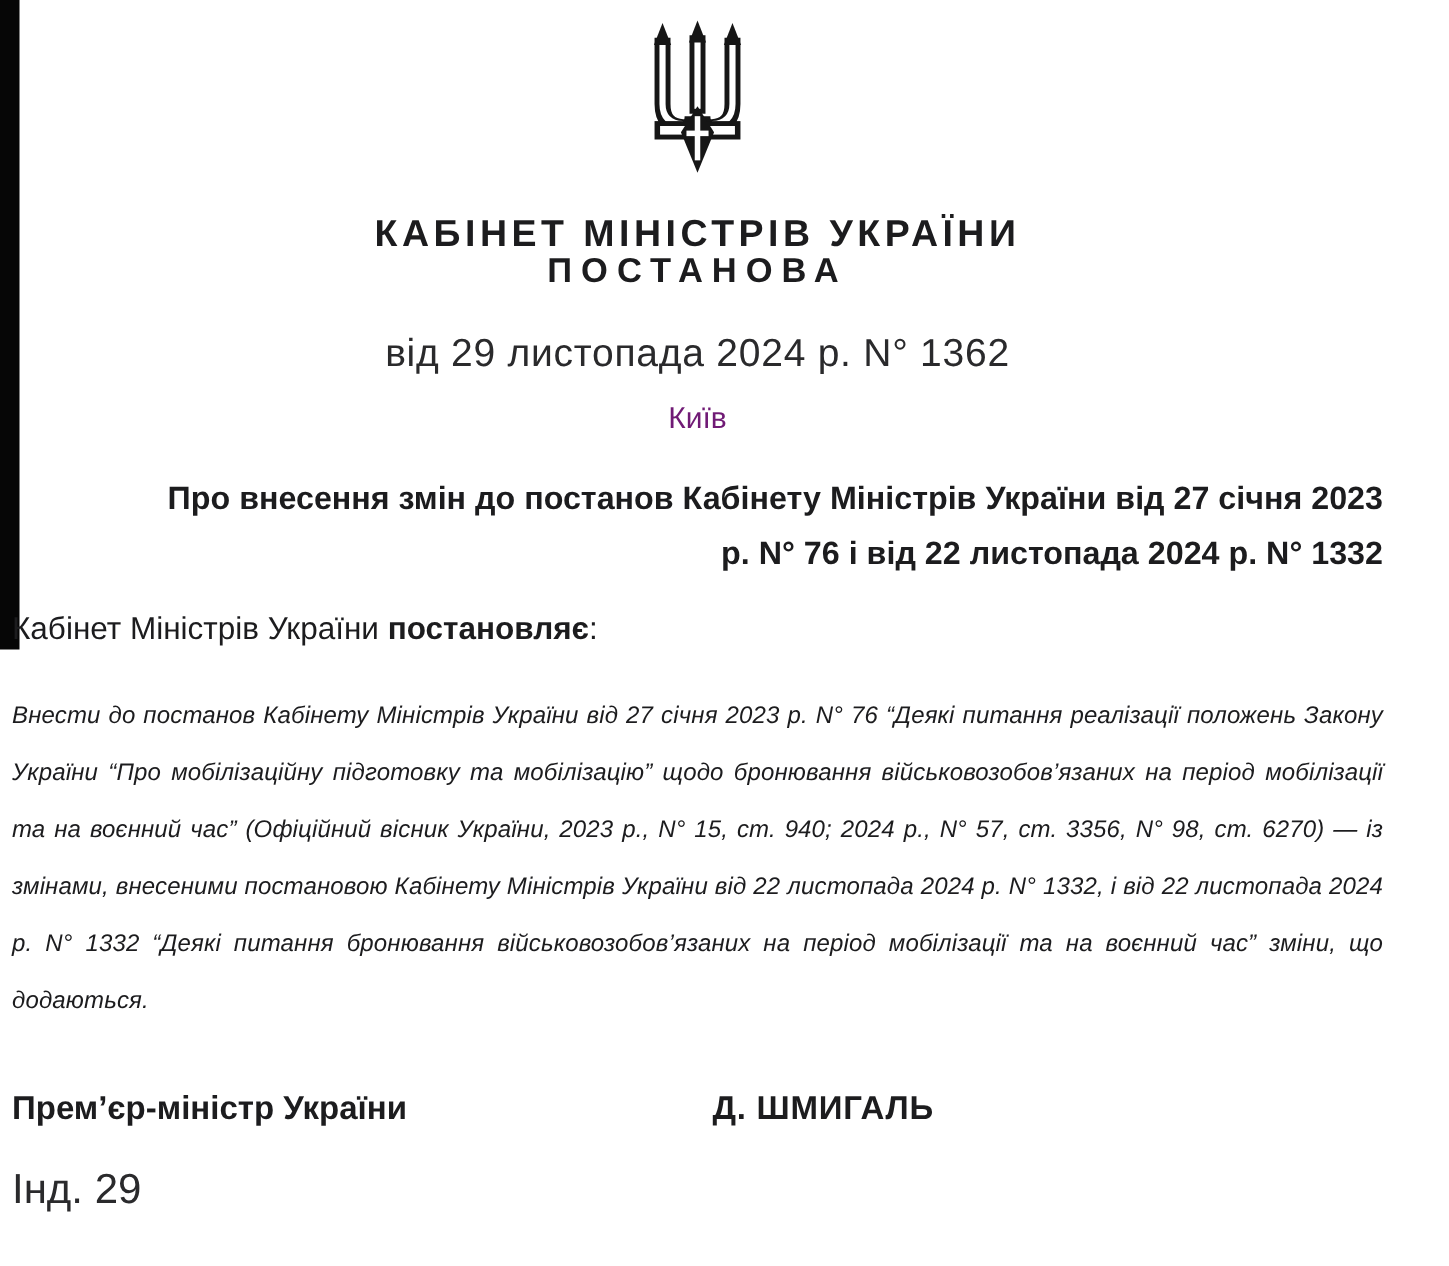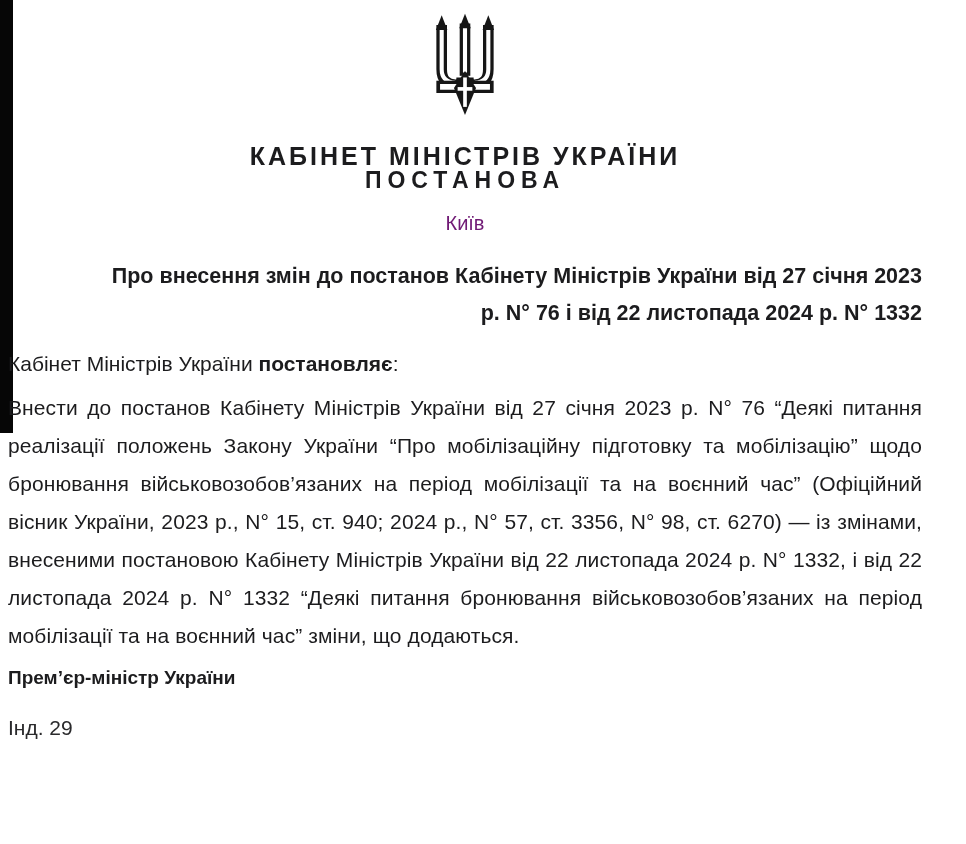--- a/index.html
+++ b/index.html
@@ -77,43 +77,44 @@
     font-weight: 700;
     line-height: 37px;
   }
   .preamble {
     margin-top: 13px;
     font-size: 21px;
     line-height: 38px;
   }
   .preamble .bold { font-weight: 700; }
   .body-paragraph {
-    margin-top: 6px;
-    font-size: 21px;
+    margin-top: 20px;
+    font-size: 16px;
     line-height: 38px;
     text-align: justify;
     letter-spacing: 0.1px;
+    font-style: italic;
   }
   .signature-row {
-    margin-top: 8px;
+    margin-top: 37px;
     position: relative;
     height: 30px;
-    font-size: 19px;
+    font-size: 22px;
     font-weight: 700;
     line-height: 30px;
   }
   .signature-name {
     position: absolute;
     left: 467px;
     top: 0;
     letter-spacing: 0.5px;
   }
   .index-line {
     margin-top: 22px;
-    font-size: 21px;
+    font-size: 28px;
     line-height: 1.2;
     color: #2a2a2c;
   }
 </style>
 </head>
 <body>
 
 <div class="edge-strip"></div>
 
 <div class="doc">
@@ -139,33 +140,35 @@
       <path d="M50 72 L63.5 93 L50 126 L36.5 93 Z" fill="#161616"></path>
       <path d="M50 80 V116" stroke="#ffffff" stroke-width="4.5" fill="none"></path>
       <path d="M41 94 H59" stroke="#ffffff" stroke-width="4.5" fill="none"></path>
     </svg>
   </div>
 
   <div class="org-title">КАБІНЕТ МІНІСТРІВ УКРАЇНИ</div>
 
   <div class="doc-type">ПОСТАНОВА</div>
 
+  <div class="date-line">від 29 листопада 2024 р. N° 1362</div>
 
   <div class="city-line">Київ</div>
 
   <div class="doc-subject">
     <span>Про внесення змін до постанов Кабінету Міністрів України від 27 січня 2023</span><br>
     <span>р. N° 76 і від 22 листопада 2024 р. N° 1332</span>
   </div>
 
   <div class="preamble">
     <span>Кабінет Міністрів України </span><span class="bold">постановляє</span><span>:</span>
   </div>
 
   <div class="body-paragraph">Внести до постанов Кабінету Міністрів України від 27 січня 2023 р. N° 76 “Деякі питання реалізації положень Закону України “Про мобілізаційну підготовку та мобілізацію” щодо бронювання військовозобов’язаних на період мобілізації та на воєнний час” (Офіційний вісник України, 2023 р., N° 15, ст. 940; 2024 р., N° 57, ст. 3356, N° 98, ст. 6270) — із змінами, внесеними постановою Кабінету Міністрів України від 22 листопада 2024 р. N° 1332, і від 22 листопада 2024 р. N° 1332 “Деякі питання бронювання військовозобов’язаних на період мобілізації та на воєнний час” зміни, що додаються.</div>
 
   <div class="signature-row">
     <span>Прем’єр-міністр України</span>
+    <span class="signature-name">Д. ШМИГАЛЬ</span>
   </div>
 
   <div class="index-line">Інд. 29</div>
 
 </div>
 
 </body></html>

